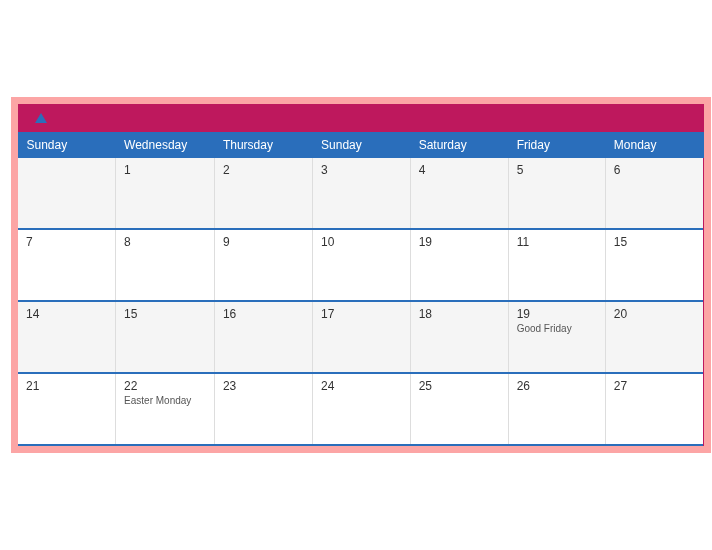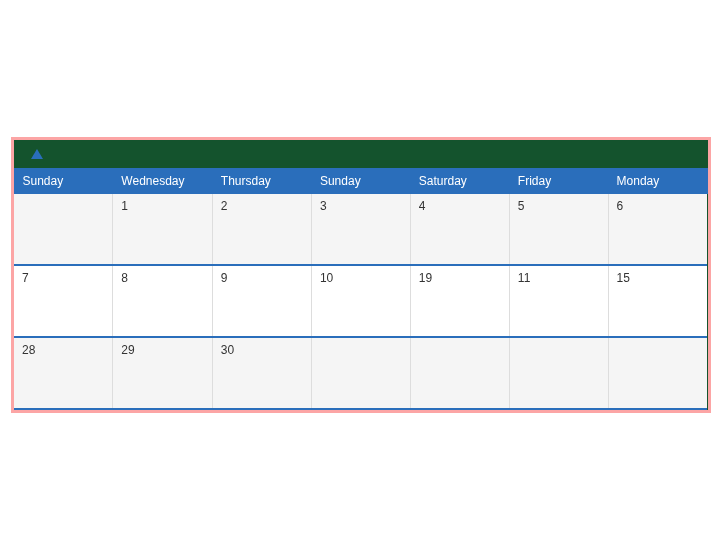--- a/index.html
+++ b/index.html
@@ -7,22 +7,22 @@
       width: 712px;
       height: 550px;
       font-family: Arial, sans-serif;
       background: #fff;
       display: flex;
       align-items: center;
       justify-content: center;
     }
     .calendar-wrapper {
       width: 700px;
-      background: #14532d;
-      border: 3px solid #fca5a5;
+      background: #be185d;
+      border: 7px solid #fca5a5;
       margin-left: 9px;
     }
     .calendar-header {
       display: flex;
       align-items: center;
       justify-content: space-between;
       padding: 10px 16px 8px 16px;
     }
     .logo {
       display: flex;
@@ -188,28 +188,61 @@
           </td>
           <td>
             <span class="day-number">11</span>
           </td>
           <td>
             <span class="day-number">15</span>
           </td>
         </tr>
         <tr>
           <td>
-            <span class="day-number">28</span>
-          </td>
-          <td>
-            <span class="day-number">29</span>
-          </td>
-          <td>
-            <span class="day-number">30</span>
-          </td>
-          <td></td>
-          <td></td>
-          <td></td>
-          <td></td>
+            <span class="day-number">14</span>
+          </td>
+          <td>
+            <span class="day-number">15</span>
+          </td>
+          <td>
+            <span class="day-number">16</span>
+          </td>
+          <td>
+            <span class="day-number">17</span>
+          </td>
+          <td>
+            <span class="day-number">18</span>
+          </td>
+          <td>
+            <span class="day-number">19</span>
+            <span class="holiday-label">Good Friday</span>
+          </td>
+          <td>
+            <span class="day-number">20</span>
+          </td>
+        </tr>
+        <tr>
+          <td>
+            <span class="day-number">21</span>
+          </td>
+          <td>
+            <span class="day-number">22</span>
+            <span class="holiday-label">Easter Monday</span>
+          </td>
+          <td>
+            <span class="day-number">23</span>
+          </td>
+          <td>
+            <span class="day-number">24</span>
+          </td>
+          <td>
+            <span class="day-number">25</span>
+          </td>
+          <td>
+            <span class="day-number">26</span>
+          </td>
+          <td>
+            <span class="day-number">27</span>
+          </td>
         </tr>
       </tbody>
   </table>
 </div>
 
 </body></html>

